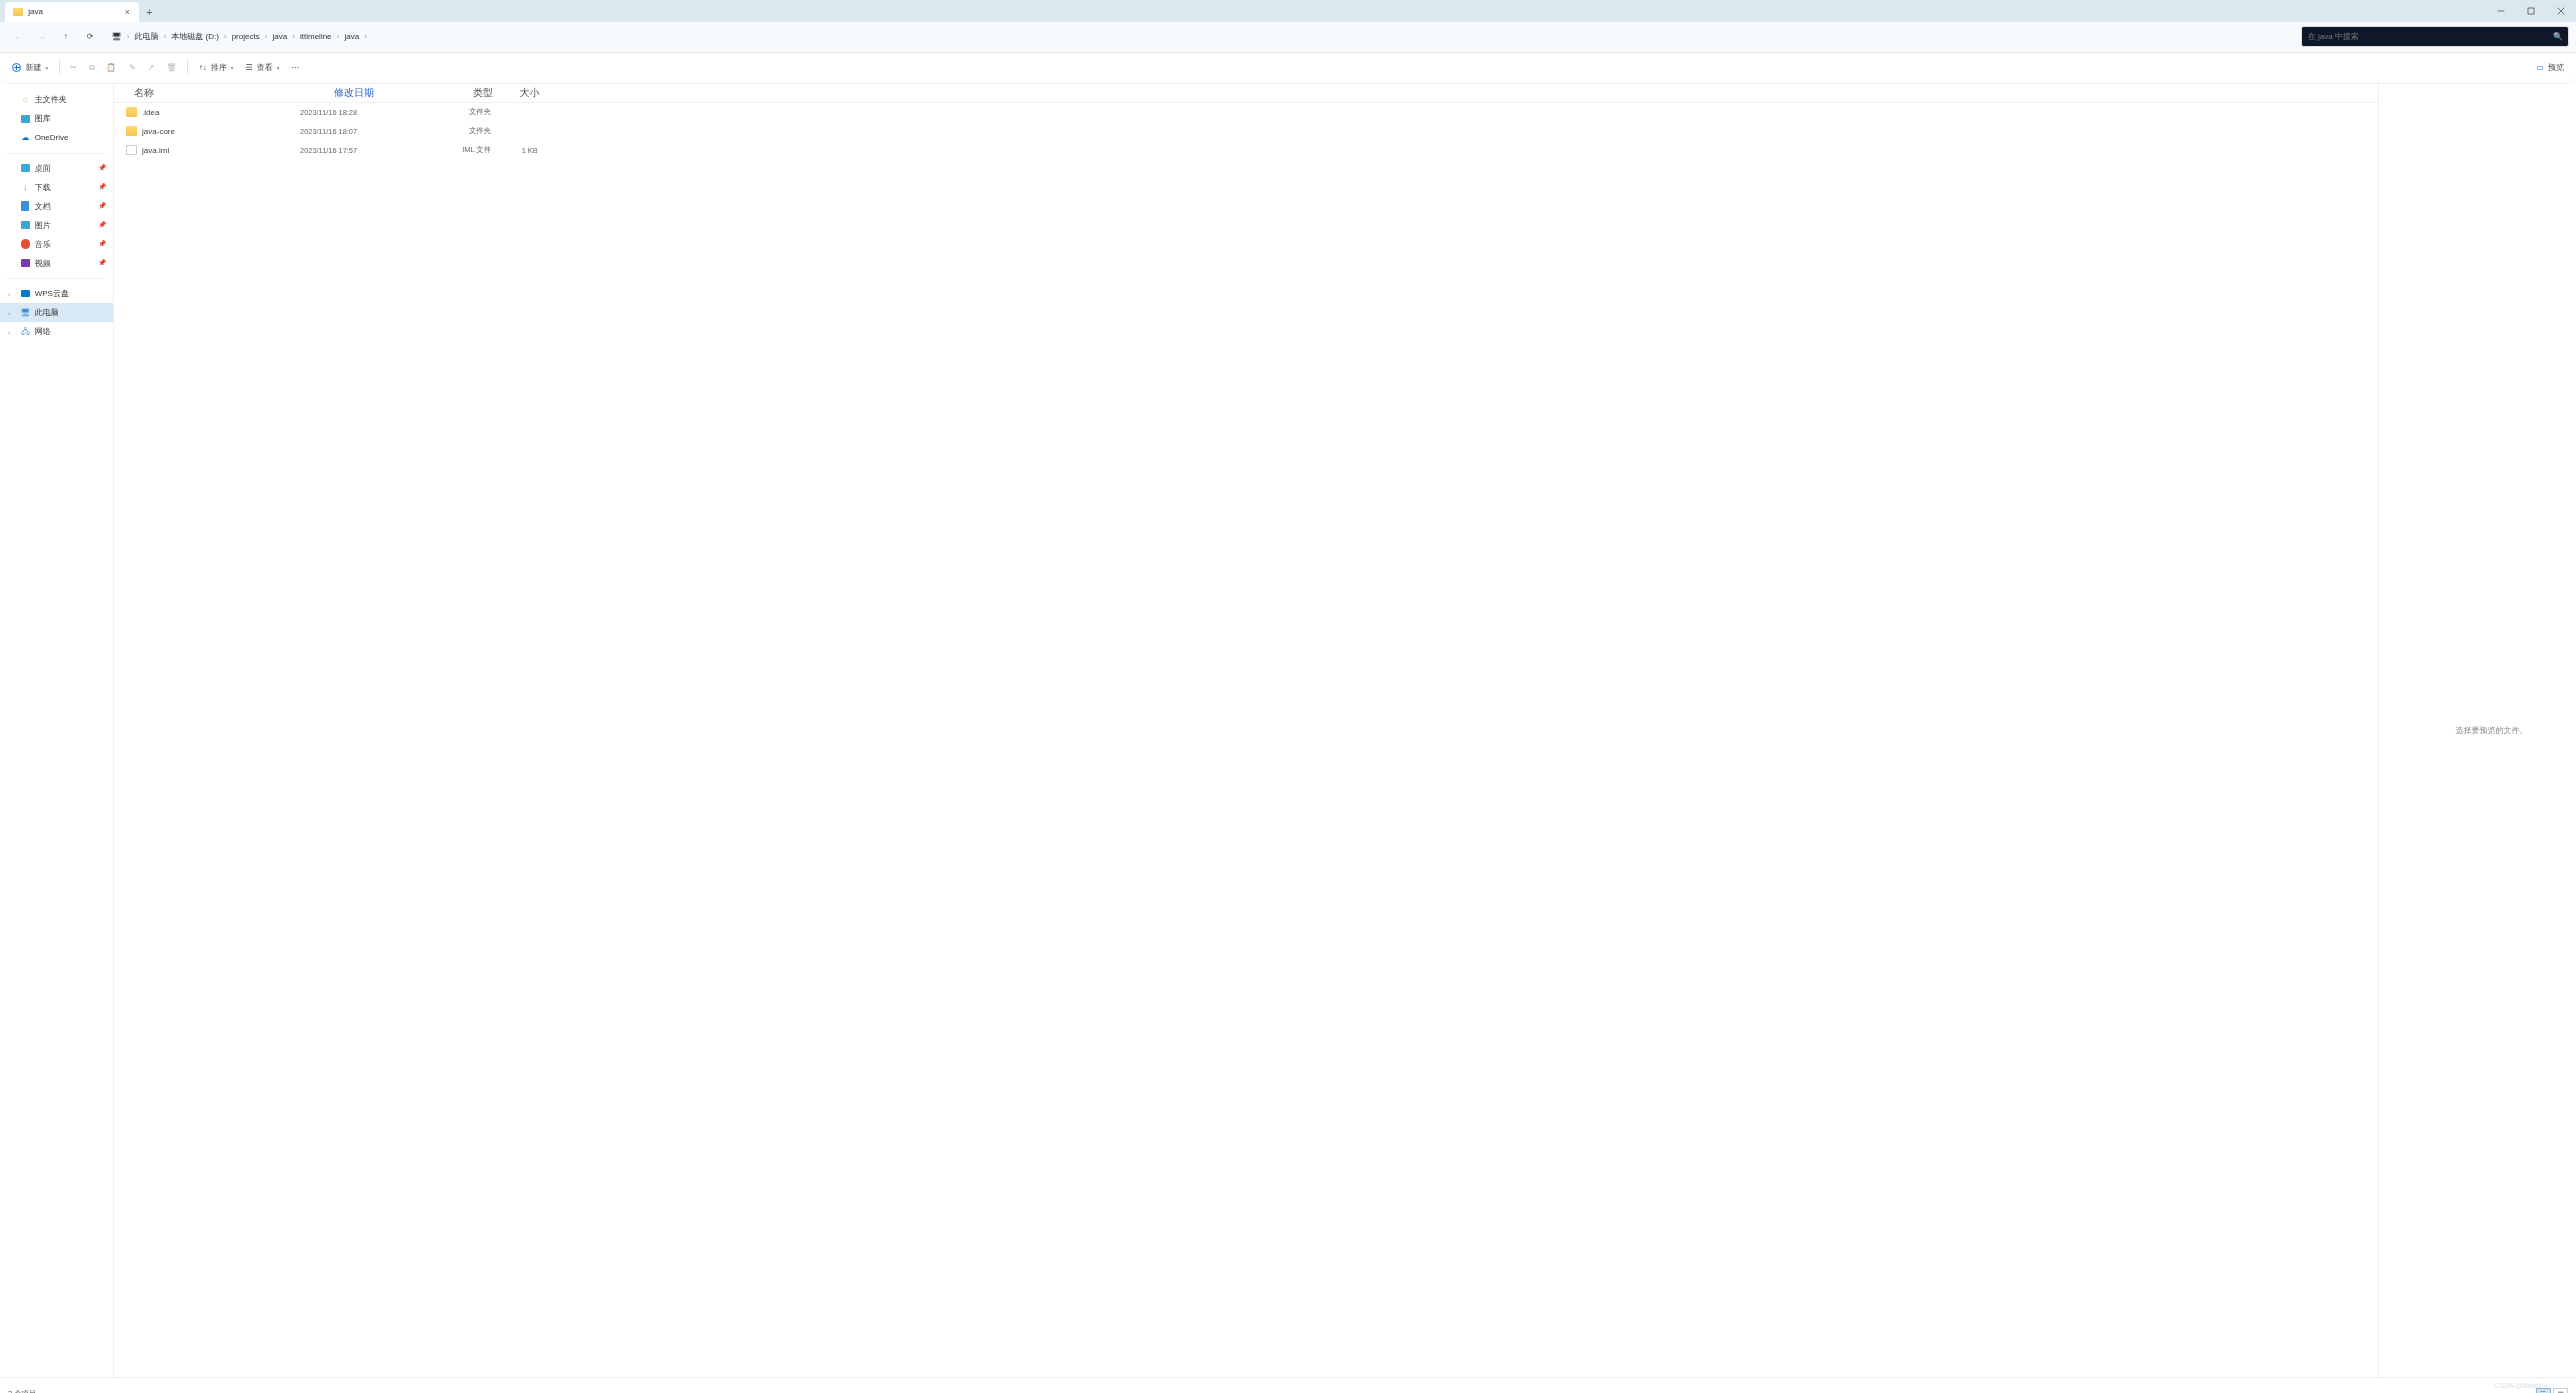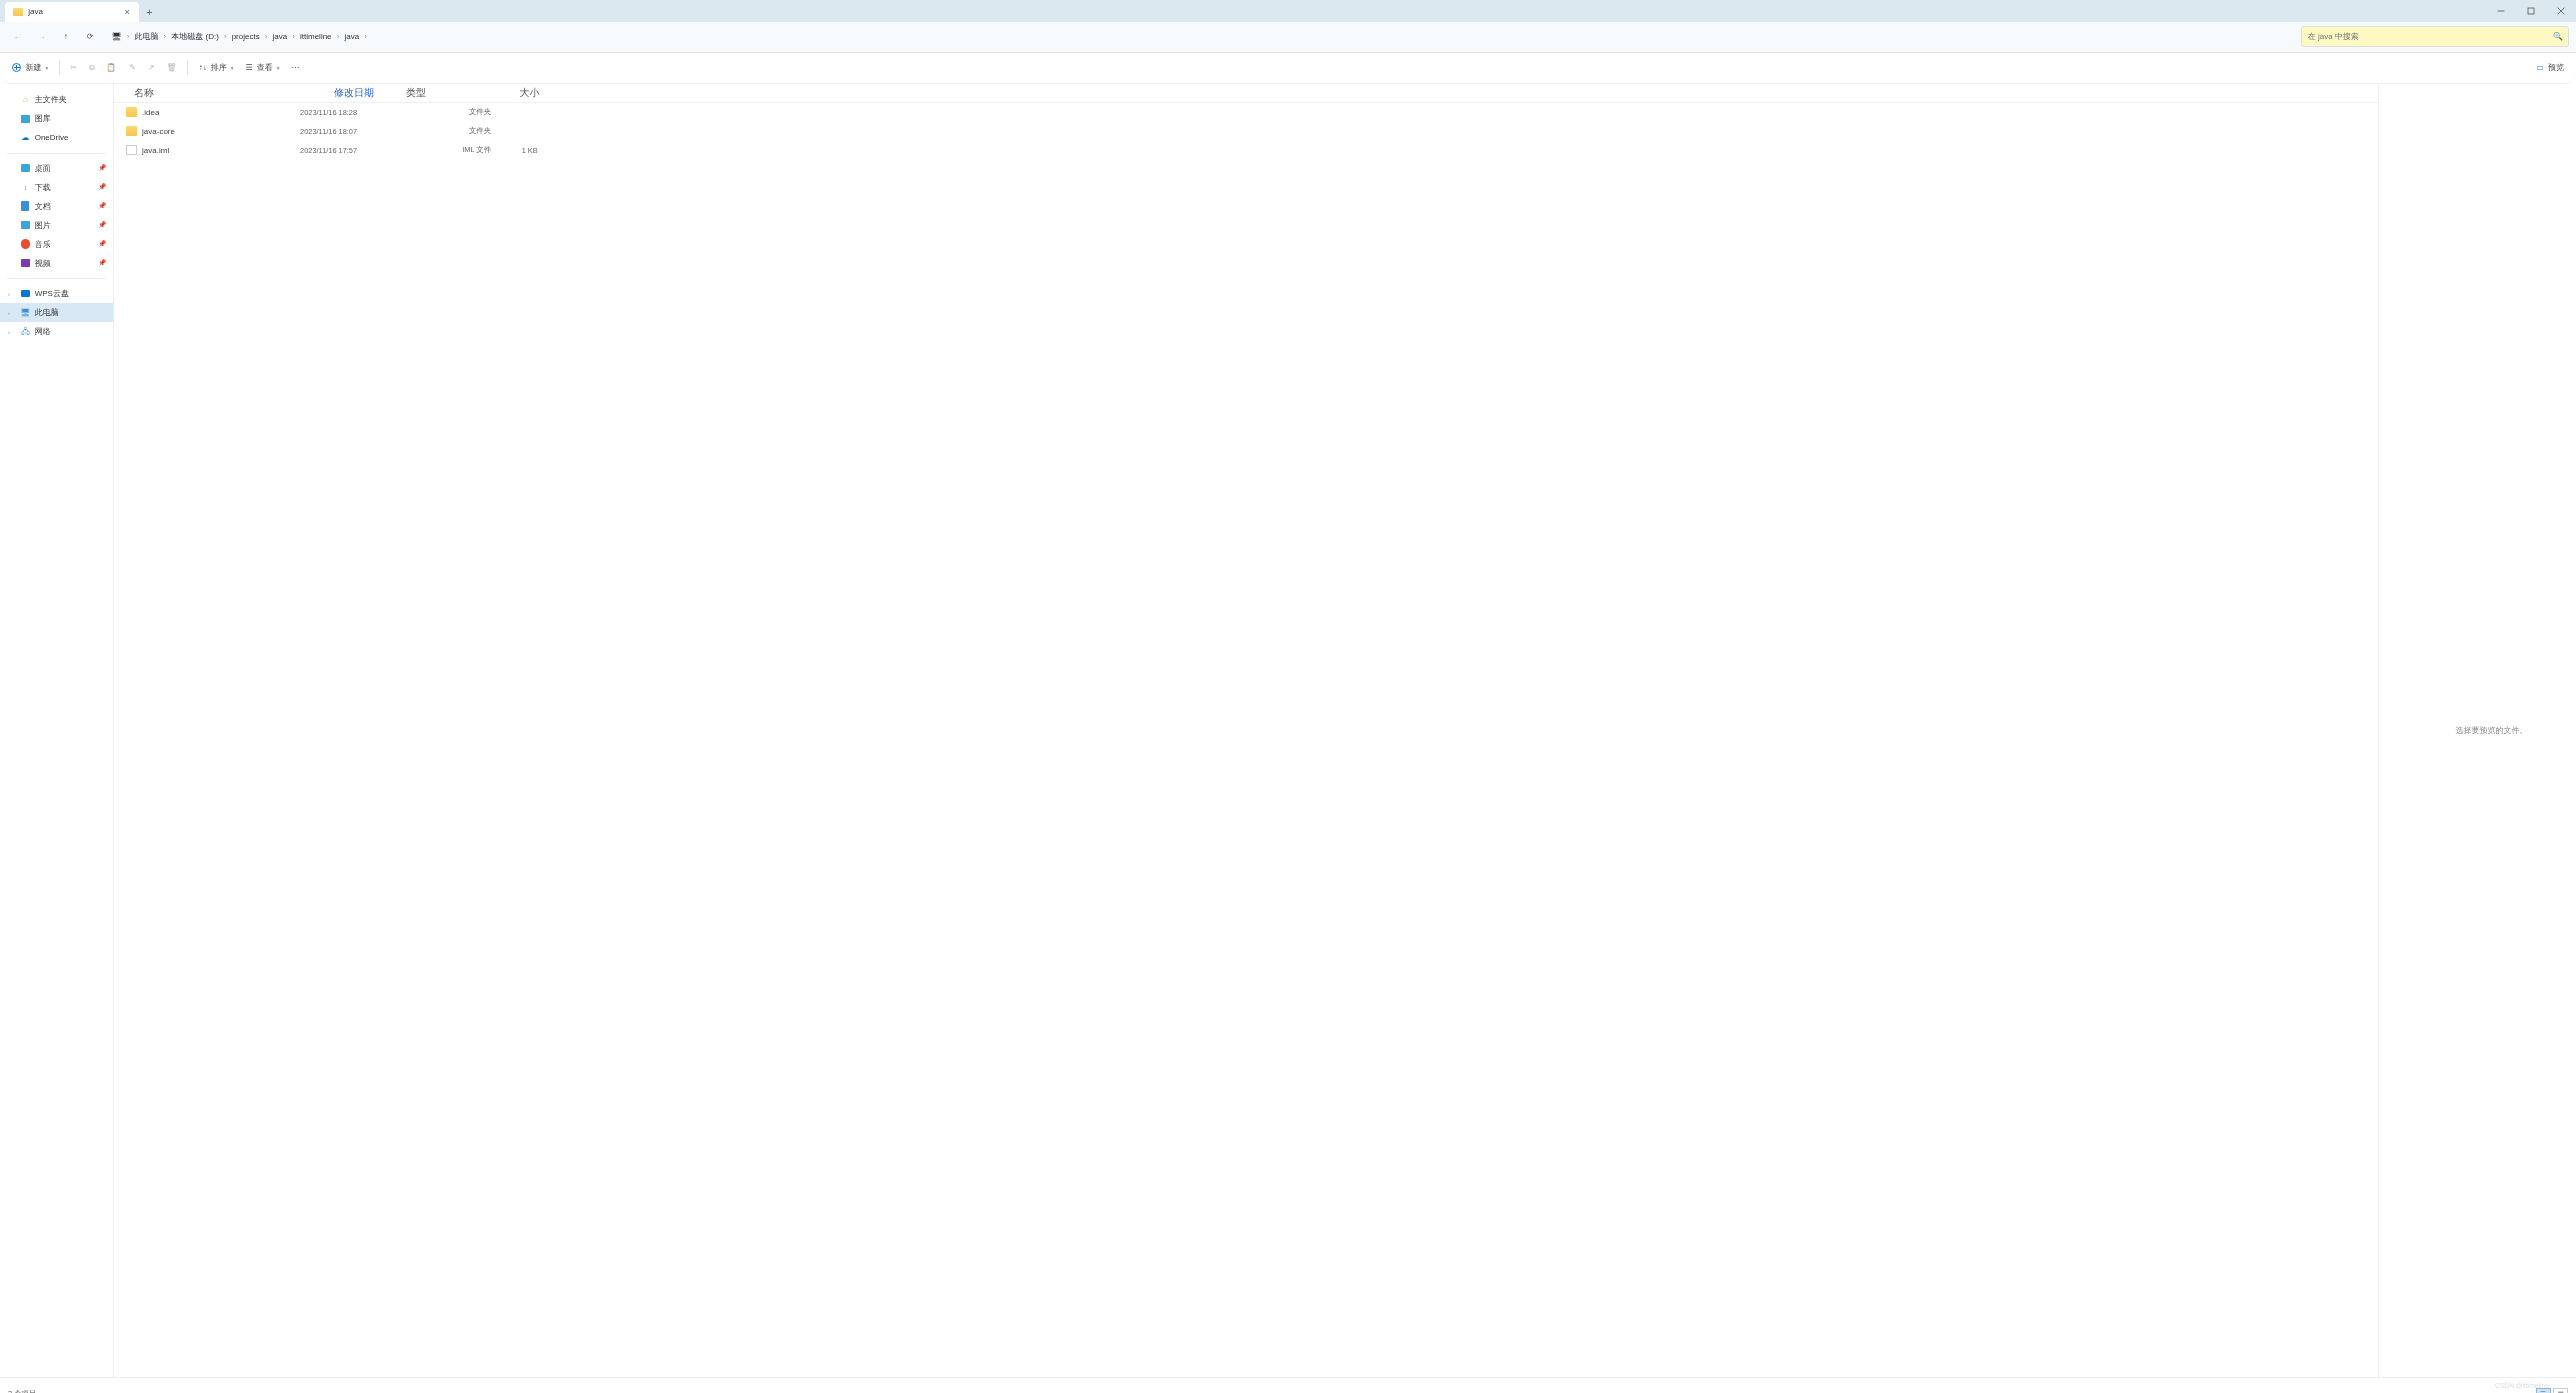--- a/index.html
+++ b/index.html
@@ -15,21 +15,21 @@
 .win-btn { width: 30px; height: 21.5px; display: flex; align-items: center; justify-content: center; color: #333; cursor: pointer; }
 .win-btn svg { width: 8px; height: 8px; }
 
 
 .nav-bar { height: 31px; background: #f7fafd; display: flex; align-items: center; padding: 0 6.7px; gap: 2.7px; border-bottom: 0.7px solid #e5e5e5; }
 .nav-btn { width: 21.5px; height: 21.5px; display: flex; align-items: center; justify-content: center; color: #555; border-radius: 2.7px; cursor: pointer; }
 .nav-btn.disabled { color: #bbb; }
 .breadcrumb { display: flex; align-items: center; flex: 1; height: 21.5px; padding: 0 4px; }
 .crumb { display: flex; align-items: center; padding: 0 4px; color: #333; cursor: pointer; }
 .crumb-sep { color: #888; padding: 0 1.3px; font-size: 6.7px; }
-.search-box { width: 268px; height: 21.5px; border: 0.7px solid #ddd; background: #fef9c3; border-radius: 2.7px; display: flex; align-items: center; padding: 0 5.4px; }
+.search-box { width: 268px; height: 21.5px; border: 0.7px solid #ddd; background: #0f172a; border-radius: 2.7px; display: flex; align-items: center; padding: 0 5.4px; }
 .search-box input { border: none; outline: none; flex: 1; font-size: 8px; color: #666; background: transparent; }
 .search-box .sicon { color: #888; }
 
 
 .toolbar { height: 31px; display: flex; align-items: center; padding: 0 6.7px; border-bottom: 0.7px solid #eee; gap: 1.3px; border-radius: 10px; }
 .tbtn { height: 21.5px; display: flex; align-items: center; padding: 0 5.4px; border-radius: 2.7px; cursor: pointer; color: #444; gap: 4px; }
 .tbtn.disabled { color: #bbb; }
 .tbtn .caret { font-size: 5.4px; color: #888; }
 .tsep { width: 0.7px; height: 14.8px; background: #e0e0e0; margin: 0 4px; }
 .tspacer { flex: 1; }
@@ -60,21 +60,21 @@
 .ico-video { background:#7b3ab5; width:9.4px; height:8px; border-radius:0.7px; }
 .ico-wps { background:#0078d4; width:9.4px; height:7.4px; border-radius:1.3px; }
 .ico-pc { color:#3b8fd4; }
 .ico-net { color:#3b8fd4; }
 
 
 .file-area { flex: 1; display: flex; flex-direction: column; }
 .file-header { display: flex; height: 19px; align-items: center; border-bottom: 0.7px solid #f0f0f0; font-size: 10px; color: #555; }
 .col-name { width: 188px; padding-left: 20px; }
 .col-date { width: 104px; color: #2563c9; text-align: center; }
-.col-type { width: 87px; }
+.col-type { width: 87px; text-align: right; }
 .col-size { width: 60px; text-align: right; padding-right: 13.4px; }
 .file-row { display: flex; height: 19px; align-items: center; font-size: 8px; color: #444; cursor: pointer; }
 .file-row .ico { width: 10.7px; height: 9.4px; margin: 0 5.4px 0 12px; }
 .file-row .fname { flex: 0 0 158px; }
 .file-row .fdate { flex: 0 0 104px; color: #666; font-size: 7.4px; }
 .file-row .ftype { flex: 0 0 87px; color: #666; font-size: 7.4px; text-align: right; }
 .file-row .fsize { flex: 0 0 60px; text-align: right; padding-right: 13.4px; color: #666; font-size: 7.4px; }
 .fico-folder { background: linear-gradient(#ffd974,#f7c44f); border-radius: 1.3px; }
 .fico-file { border: 0.7px solid #ccc; background: #fff; width: 8px; height: 10px; border-radius: 0.7px; }
 

